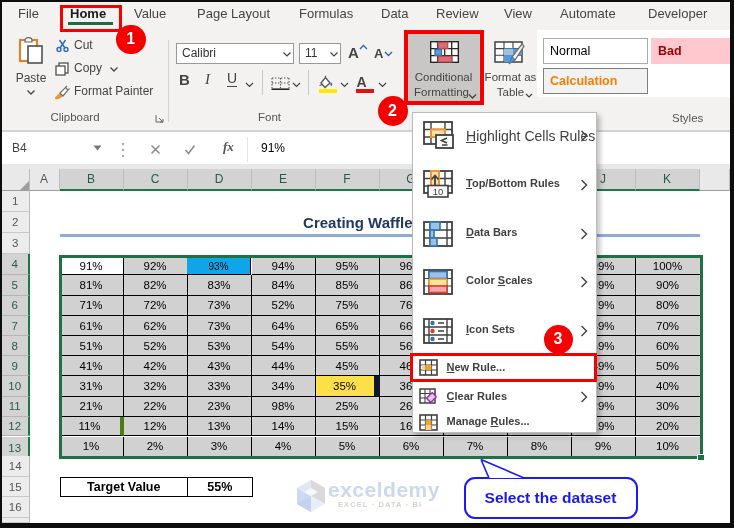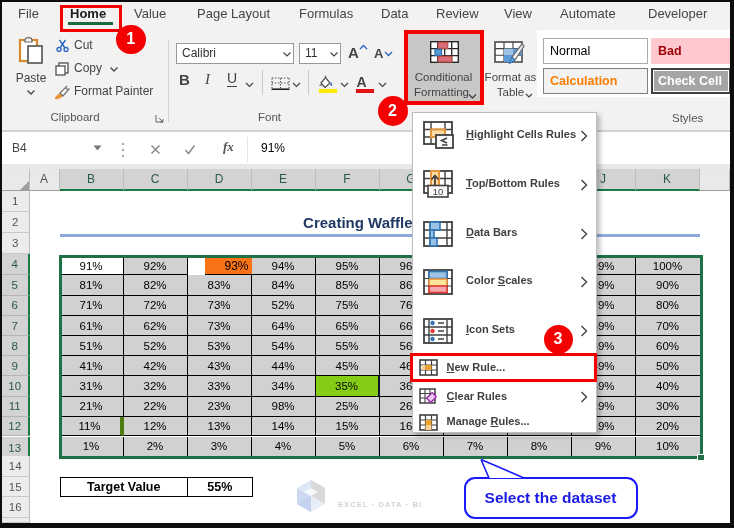--- a/index.html
+++ b/index.html
@@ -189,23 +189,20 @@
 
   <div class="ab" style="left:537px;top:30px;width:194px;height:67px;background:#fff"></div>
   <div class="ab ctr" style="left:651px;top:38px;width:80px;height:26px;background:#ffc7ce;box-sizing:border-box;justify-content:flex-start">
       <span style="font-size:12.5px;color:#9c0006;margin-left:7px;font-weight:600">Bad</span>
     </div>
   <div class="ab ctr" style="left:543px;top:38px;width:105px;height:26px;background:#fff;border:1.5px solid #ababab;box-sizing:border-box;justify-content:flex-start">
       <span style="font-size:12.5px;color:#000;margin-left:6px">Normal</span>
     </div>
   <div class="ab ctr" style="left:543px;top:68px;width:105px;height:26px;background:#f2f2f2;border:1px solid #7f7f7f;box-sizing:border-box;justify-content:flex-start">
       <span style="font-size:12.5px;color:#fa7d00;margin-left:6px;font-weight:bold">Calculation</span>
-    </div>
-  <div class="ab ctr" style="left:651px;top:68px;width:80px;height:26px;background:#a5a5a5;border:2px solid #3f3f3f;box-shadow:inset 0 0 0 1px #fff;box-sizing:border-box;justify-content:flex-start">
-      <span style="font-size:12.5px;color:#fff;margin-left:5px;font-weight:bold">Check Cell</span>
     </div>
   <div class="ab" style="left:672px;top:112px;font-size:11.5px;color:#555">Styles</div>
 
   <div class="ab" style="left:0;top:131.5px;width:734px;height:32px;background:#fff"></div>
   <div class="ab" style="left:0;top:163.5px;width:734px;height:5px;background:#e8e8e8"></div>
   <div class="ab" style="left:12px;top:141px;font-size:12px;color:#444">B4</div>
   <div class="ab" style="left:93px;top:144.5px">
       <svg width="9" height="6">
         <path d="M0.5 0.5 L8.5 0.5 L4.5 5.5 Z" fill="#777"></path>
       </svg>
@@ -271,21 +268,21 @@
 
   <div class="ab" style="left:29.5px;top:191px;width:702px;height:332px;background:#fff"></div>
 
   <div class="ab" style="left:59.5px;top:212px;width:640px;height:21px;font-size:15px;font-weight:bold;color:#1f3864;text-align:center;line-height:21px">Creating Waffle Chart</div>
   <div class="ab" style="left:59.5px;top:233.5px;width:640px;height:3px;background:#8faadc"></div>
 
   <div id="datatable"></div>
   <div class="ab" style="left:58.7px;top:255.2px;width:644px;height:203.6px;border:3px solid #1f7145;box-sizing:border-box;z-index:8"></div>
   <div class="ab ctr" style="left:59.5px;top:258.0px;width:64px;height:17.19999999999999px;background:#fff;border-bottom:1px solid #000;border-right:1px solid #000;box-sizing:border-box;font-size:11.5px;color:#000">91%</div>
   <div class="ab ctr" style="left:123.5px;top:258.0px;width:64px;height:17.19999999999999px;background:#d1d1d1;border-bottom:1px solid #000;border-right:1px solid #000;box-sizing:border-box;font-size:11.5px;color:#000">92%</div>
-  <div class="ab ctr" style="left:205px;top:258.0px;width:64px;height:17.19999999999999px;background:#f97316;border-bottom:1px solid #000;border-right:1px solid #000;box-sizing:border-box;font-size:12px;color:#000">93%</div>
+  <div class="ab ctr" style="left:187px;top:258.0px;width:64px;height:17.19999999999999px;background:#0ea5e9;border-bottom:1px solid #000;border-right:1px solid #000;box-sizing:border-box;font-size:10px;color:#000">93%</div>
   <div class="ab ctr" style="left:251.5px;top:258.0px;width:64px;height:17.19999999999999px;background:#d1d1d1;border-bottom:1px solid #000;border-right:1px solid #000;box-sizing:border-box;font-size:11.5px;color:#000">94%</div>
   <div class="ab ctr" style="left:315.5px;top:258.0px;width:64px;height:17.19999999999999px;background:#d1d1d1;border-bottom:1px solid #000;border-right:1px solid #000;box-sizing:border-box;font-size:11.5px;color:#000">95%</div>
   <div class="ab ctr" style="left:379.5px;top:258.0px;width:64px;height:17.19999999999999px;background:#d1d1d1;border-bottom:1px solid #000;border-right:1px solid #000;box-sizing:border-box;font-size:11.5px;color:#000">96%</div>
   <div class="ab ctr" style="left:443.5px;top:258.0px;width:64px;height:17.19999999999999px;background:#d1d1d1;border-bottom:1px solid #000;border-right:1px solid #000;box-sizing:border-box;font-size:11.5px;color:#000">97%</div>
   <div class="ab ctr" style="left:507.5px;top:258.0px;width:64px;height:17.19999999999999px;background:#d1d1d1;border-bottom:1px solid #000;border-right:1px solid #000;box-sizing:border-box;font-size:11.5px;color:#000">98%</div>
   <div class="ab ctr" style="left:571.5px;top:258.0px;width:64px;height:17.19999999999999px;background:#d1d1d1;border-bottom:1px solid #000;border-right:1px solid #000;box-sizing:border-box;font-size:11.5px;color:#000">99%</div>
   <div class="ab ctr" style="left:635.5px;top:258.0px;width:64px;height:17.19999999999999px;background:#d1d1d1;border-bottom:1px solid #000;box-sizing:border-box;font-size:11.5px;color:#000">100%</div>
   <div class="ab ctr" style="left:59.5px;top:275.2px;width:64px;height:20.400000000000034px;background:#d1d1d1;border-bottom:1px solid #000;border-right:1px solid #000;box-sizing:border-box;font-size:11.5px;color:#000">81%</div>
   <div class="ab ctr" style="left:123.5px;top:275.2px;width:64px;height:20.400000000000034px;background:#d1d1d1;border-bottom:1px solid #000;border-right:1px solid #000;box-sizing:border-box;font-size:11.5px;color:#000">82%</div>
   <div class="ab ctr" style="left:187.5px;top:275.2px;width:64px;height:20.400000000000034px;background:#d1d1d1;border-bottom:1px solid #000;border-right:1px solid #000;box-sizing:border-box;font-size:11.5px;color:#000">83%</div>
@@ -333,21 +330,21 @@
   <div class="ab ctr" style="left:315.5px;top:356.3px;width:64px;height:19.899999999999977px;background:#d1d1d1;border-bottom:1px solid #000;border-right:1px solid #000;box-sizing:border-box;font-size:11.5px;color:#000">45%</div>
   <div class="ab ctr" style="left:379.5px;top:356.3px;width:64px;height:19.899999999999977px;background:#d1d1d1;border-bottom:1px solid #000;border-right:1px solid #000;box-sizing:border-box;font-size:11.5px;color:#000">46%</div>
   <div class="ab ctr" style="left:443.5px;top:356.3px;width:64px;height:19.899999999999977px;background:#d1d1d1;border-bottom:1px solid #000;border-right:1px solid #000;box-sizing:border-box;font-size:11.5px;color:#000">47%</div>
   <div class="ab ctr" style="left:507.5px;top:356.3px;width:64px;height:19.899999999999977px;background:#d1d1d1;border-bottom:1px solid #000;border-right:1px solid #000;box-sizing:border-box;font-size:11.5px;color:#000">48%</div>
   <div class="ab ctr" style="left:571.5px;top:356.3px;width:64px;height:19.899999999999977px;background:#d1d1d1;border-bottom:1px solid #000;border-right:1px solid #000;box-sizing:border-box;font-size:11.5px;color:#000">49%</div>
   <div class="ab ctr" style="left:635.5px;top:356.3px;width:64px;height:19.899999999999977px;background:#d1d1d1;border-bottom:1px solid #000;box-sizing:border-box;font-size:11.5px;color:#000">50%</div>
   <div class="ab ctr" style="left:59.5px;top:376.2px;width:64px;height:20.400000000000034px;background:#d1d1d1;border-bottom:1px solid #000;border-right:1px solid #000;box-sizing:border-box;font-size:11.5px;color:#000">31%</div>
   <div class="ab ctr" style="left:123.5px;top:376.2px;width:64px;height:20.400000000000034px;background:#d1d1d1;border-bottom:1px solid #000;border-right:1px solid #000;box-sizing:border-box;font-size:11.5px;color:#000">32%</div>
   <div class="ab ctr" style="left:187.5px;top:376.2px;width:64px;height:20.400000000000034px;background:#d1d1d1;border-bottom:1px solid #000;border-right:1px solid #000;box-sizing:border-box;font-size:11.5px;color:#000">33%</div>
   <div class="ab ctr" style="left:251.5px;top:376.2px;width:64px;height:20.400000000000034px;background:#d1d1d1;border-bottom:1px solid #000;border-right:1px solid #000;box-sizing:border-box;font-size:11.5px;color:#000">34%</div>
-  <div class="ab ctr" style="left:315.5px;top:376.2px;width:64px;height:20.400000000000034px;background:#84cc16;border-bottom:1px solid #000;border-right:2px solid #0f172a;box-sizing:border-box;font-size:11.5px;color:#000">35%</div>
+  <div class="ab ctr" style="left:315.5px;top:376.2px;width:64px;height:20.400000000000034px;background:#fde047;border-bottom:1px solid #000;border-right:6px solid #0f172a;box-sizing:border-box;font-size:11.5px;color:#000">35%</div>
   <div class="ab ctr" style="left:379.5px;top:376.2px;width:64px;height:20.400000000000034px;background:#d1d1d1;border-bottom:1px solid #000;border-right:1px solid #000;box-sizing:border-box;font-size:11.5px;color:#000">36%</div>
   <div class="ab ctr" style="left:443.5px;top:376.2px;width:64px;height:20.400000000000034px;background:#d1d1d1;border-bottom:1px solid #000;border-right:1px solid #000;box-sizing:border-box;font-size:11.5px;color:#000">37%</div>
   <div class="ab ctr" style="left:507.5px;top:376.2px;width:64px;height:20.400000000000034px;background:#d1d1d1;border-bottom:1px solid #000;border-right:1px solid #000;box-sizing:border-box;font-size:11.5px;color:#000">38%</div>
   <div class="ab ctr" style="left:571.5px;top:376.2px;width:64px;height:20.400000000000034px;background:#d1d1d1;border-bottom:1px solid #000;border-right:1px solid #000;box-sizing:border-box;font-size:11.5px;color:#000">39%</div>
   <div class="ab ctr" style="left:635.5px;top:376.2px;width:64px;height:20.400000000000034px;background:#d1d1d1;border-bottom:1px solid #000;box-sizing:border-box;font-size:11.5px;color:#000">40%</div>
   <div class="ab ctr" style="left:59.5px;top:396.6px;width:64px;height:20.299999999999955px;background:#d1d1d1;border-bottom:1px solid #000;border-right:1px solid #000;box-sizing:border-box;font-size:11.5px;color:#000">21%</div>
   <div class="ab ctr" style="left:123.5px;top:396.6px;width:64px;height:20.299999999999955px;background:#d1d1d1;border-bottom:1px solid #000;border-right:1px solid #000;box-sizing:border-box;font-size:11.5px;color:#000">22%</div>
   <div class="ab ctr" style="left:187.5px;top:396.6px;width:64px;height:20.299999999999955px;background:#d1d1d1;border-bottom:1px solid #000;border-right:1px solid #000;box-sizing:border-box;font-size:11.5px;color:#000">23%</div>
   <div class="ab ctr" style="left:251.5px;top:396.6px;width:64px;height:20.299999999999955px;background:#d1d1d1;border-bottom:1px solid #000;border-right:1px solid #000;box-sizing:border-box;font-size:11.5px;color:#000">98%</div>
   <div class="ab ctr" style="left:315.5px;top:396.6px;width:64px;height:20.299999999999955px;background:#d1d1d1;border-bottom:1px solid #000;border-right:1px solid #000;box-sizing:border-box;font-size:11.5px;color:#000">25%</div>
@@ -389,20 +386,21 @@
   <div class="ab" style="left:295px;top:479px;z-index:3">
       <svg width="32" height="33" viewBox="0 0 32 33">
 <polygon points="16,1 30,9 16,17 2,9" fill="#dfe7f5"></polygon>
 <polygon points="16,1 30,9 30,25 16,17" fill="#d9d9d9"></polygon>
 <polygon points="2,9 16,17 16,33 2,25" fill="#ccd9f0"></polygon>
 <polygon points="16,17 30,25 16,33" fill="#e8eef8"></polygon>
 <polygon points="16,17 2,25 16,33" fill="#c3d2ee"></polygon>
 <polygon points="16,9 23,13 16,17 9,13" fill="#f5f8fc"></polygon>
 </svg>
     </div>
+  <div class="ab" style="left:328px;top:478px;font-size:21px;font-weight:bold;color:#ccd8f0;letter-spacing:0.5px;z-index:3">exceldemy</div>
   <div class="ab" style="left:338px;top:500px;font-size:7.5px;font-weight:bold;color:#d2d2d2;letter-spacing:1.1px;z-index:3">EXCEL&nbsp;·&nbsp;DATA&nbsp;·&nbsp;BI</div>
 
   <div class="ab" style="left:463.5px;top:476.5px;width:174px;height:42px;background:#fff;border:2px solid #1a1aff;border-radius:11px;box-sizing:border-box"></div>
   <div class="ab" style="left:475px;top:456px">
       <svg width="55" height="24">
         <polygon points="6,3.5 49,22 14,22" fill="#fff"></polygon>
         <path d="M6,3.5 L49,22 M6,3.5 L14,22" stroke="#1a1aff" stroke-width="1.6" fill="none"></path>
       </svg>
     </div>
   <div class="ab ctr" style="left:463.5px;top:476.5px;width:174px;height:42px">
@@ -413,21 +411,21 @@
   <div class="ab" style="left:412px;top:111.5px;width:185px;height:321.5px;background:#fff;border:1px solid #bcbcbc;box-sizing:border-box;box-shadow:3px 3px 5px rgba(0,0,0,0.25);z-index:50"></div>
   <div class="ab" style="left:421px;top:120.30000000000001px;z-index:51">
       <svg width="34" height="32" viewBox="0 0 34 32">
 <rect x="3" y="2" width="28" height="22" fill="#fff" stroke="#404040" stroke-width="1.8"></rect>
 <path d="M10 2 V24 M24 2 V24 M3 9.5 H31 M3 17 H31" stroke="#404040" stroke-width="1.4" fill="none"></path>
 <rect x="10" y="9.5" width="14" height="7.5" fill="#fbdca4" stroke="#e8963c" stroke-width="2"></rect>
 <rect x="15" y="15" width="17" height="13" fill="#fafafa" stroke="#404040" stroke-width="1.8"></rect>
 <path d="M26 18 L20.5 20.5 L26 23 M21 25 H26.5" stroke="#404040" stroke-width="1.5" fill="none"></path>
 </svg>
     </div>
-  <div class="ab" style="left:466px;top:128.3px;font-size:11px;font-weight:bold;color:#404040;white-space:nowrap;z-index:51"><u>H</u>ighlight Cells Rules</div>
+  <div class="ab" style="left:466px;top:128.3px;font-size:14px;font-weight:normal;color:#404040;white-space:nowrap;z-index:51"><u>H</u>ighlight Cells Rules</div>
   <div class="ab" style="left:580px;top:130.3px;z-index:51">
       <svg width="8" height="12">
         <path d="M1.5 1 L6.5 6 L1.5 11" stroke="#404040" stroke-width="1.4" fill="none"></path>
       </svg>
     </div>
   <div class="ab" style="left:421px;top:169.0px;z-index:51">
       <svg width="34" height="32" viewBox="0 0 34 32">
 <rect x="3" y="2" width="28" height="22" fill="#fff" stroke="#404040" stroke-width="1.8"></rect>
 <path d="M3 9.5 H31 M3 17 H31 M24 2 V24" stroke="#404040" stroke-width="1.4" fill="none"></path>
 <rect x="10" y="2" width="8" height="22" fill="#fbdca4" stroke="#e8963c" stroke-width="2"></rect>

